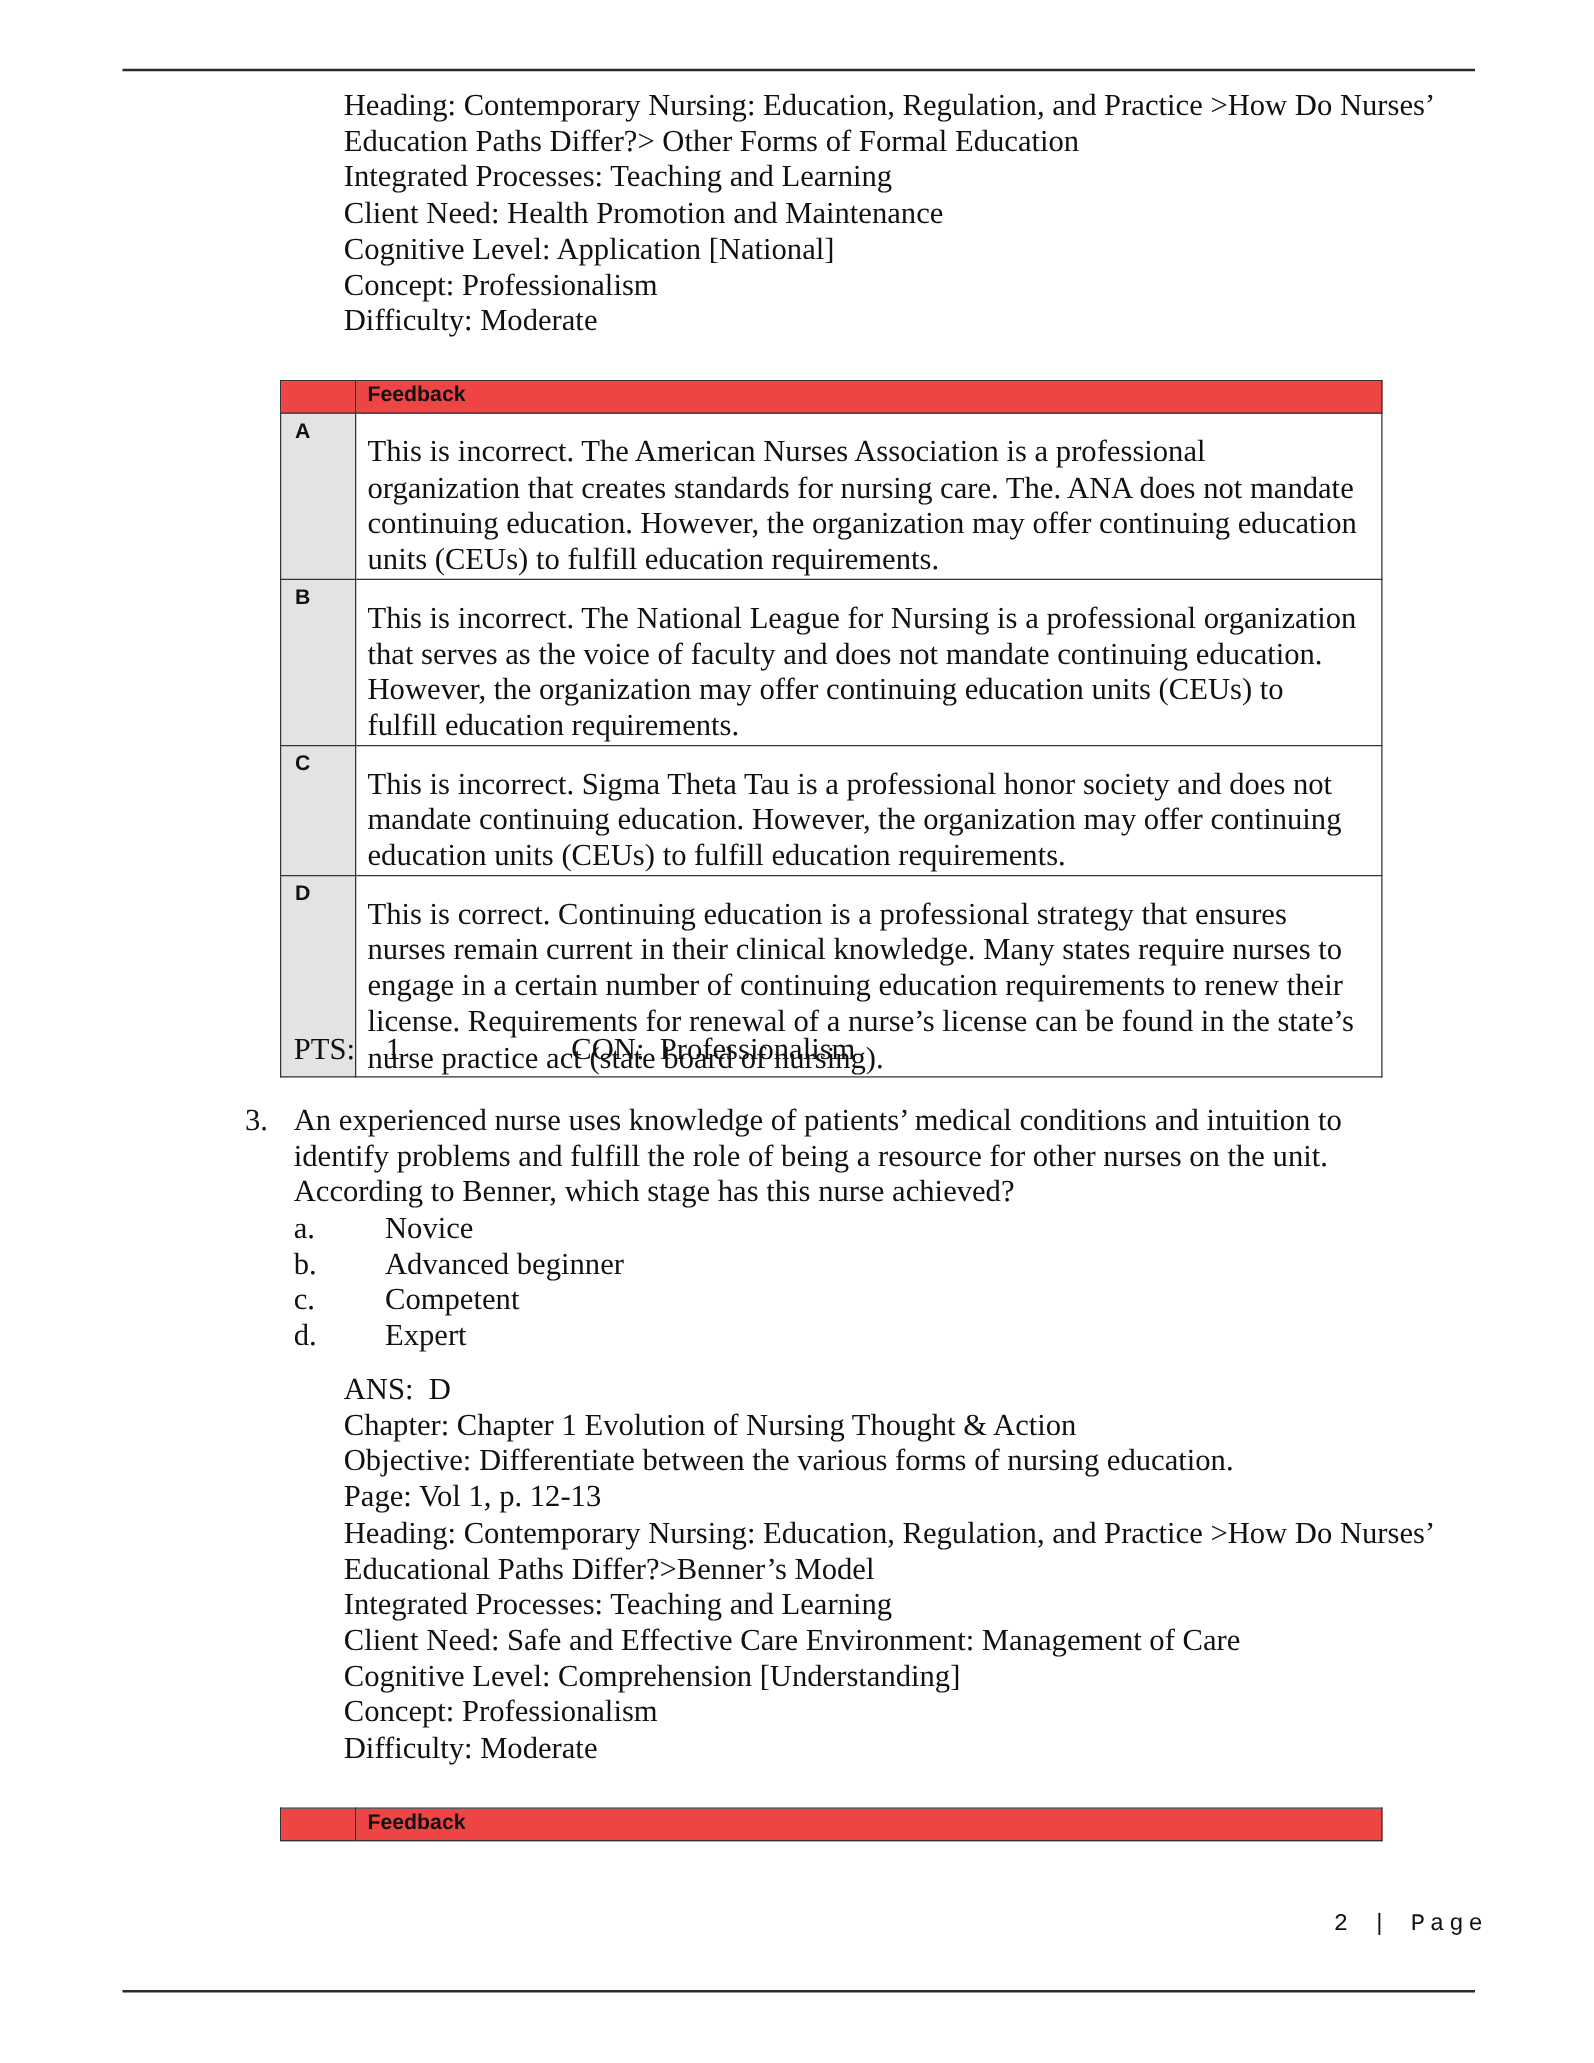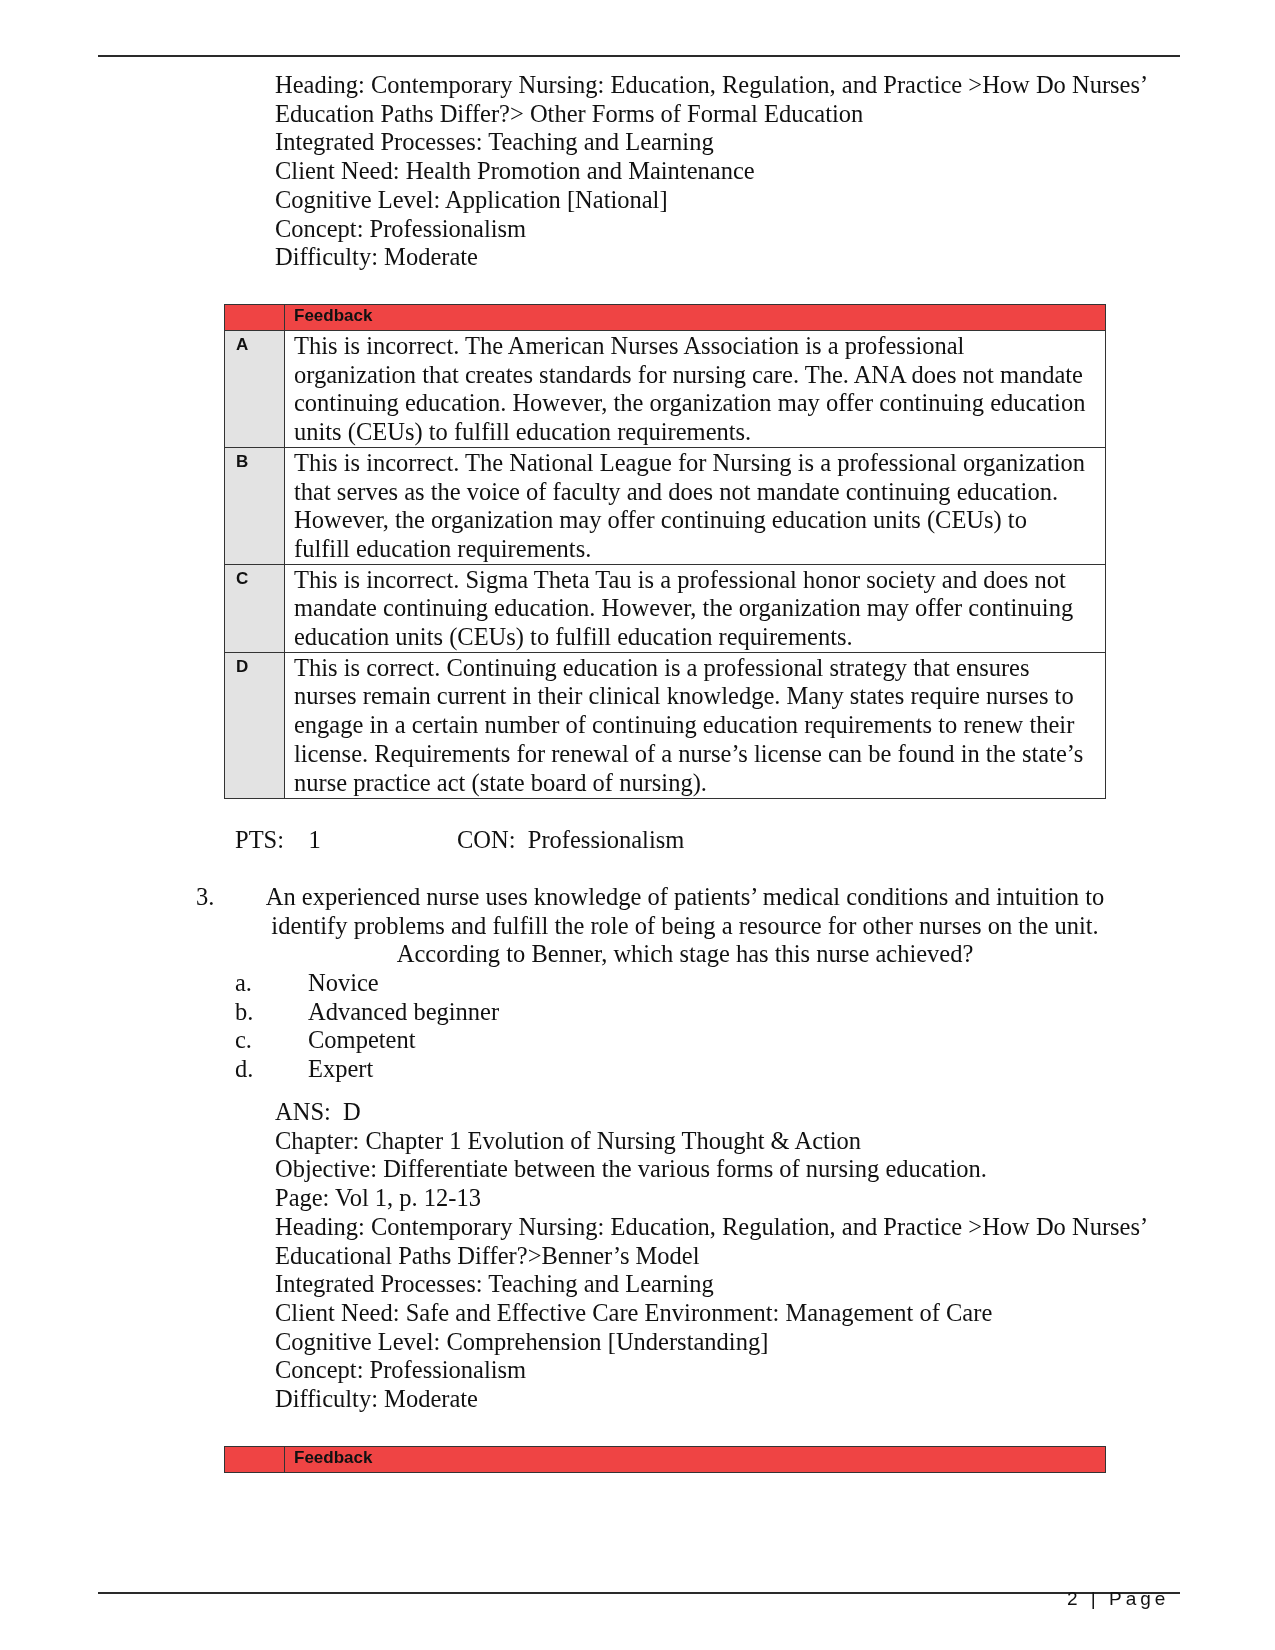--- a/index.html
+++ b/index.html
@@ -11,32 +11,32 @@
   .block { position: absolute; left: 235px; width: 900px; font-size: 24.5px; line-height: 28.7px; margin-left: 40px; }
   .block .line { white-space: nowrap; display: block; }
   table.fb { position: absolute; left: 224px; width: 882px; border-collapse: collapse;
              table-layout: fixed; }
   table.fb td { border: 1.5px solid #333; vertical-align: top; padding: 0; }
   table.fb td.lbl { width: 48px; background: #e3e3e3; font-family: "Liberation Sans", "DejaVu Sans", sans-serif;
                     font-weight: bold; font-size: 17px; padding: 4px 0 0 11px; }
   table.fb tr.head td { background: #ef4444; height: 21px; }
   table.fb tr.head td.txt { font-family: "Liberation Sans", "DejaVu Sans", sans-serif; font-weight: bold;
                             font-size: 17px; padding: 1px 8px 0 9px; line-height: 20px; }
-  table.fb td.txt { font-size: 24.5px; line-height: 28.7px; padding: 1px 8px 0 9px; }
+  table.fb td.txt { font-size: 24.5px; line-height: 28.7px; padding: 17px 8px 0 9px; }
   .pts { position: absolute; top: 826px; left: 235px; font-size: 24.5px; line-height: 28.7px; white-space: nowrap; text-align: right; }
   .pts .con { position: absolute; left: 222px; top: 0; white-space: nowrap; }
   .q { position: absolute; top: 883px; left: 196px; font-size: 24.5px; line-height: 28.7px; }
   .q .num { position: absolute; left: 0; top: 0; }
-  .q .stem { position: absolute; left: 39px; top: 0; width: 900px; text-align: center; }
+  .q .stem { position: absolute; left: 39px; top: 0; width: 900px; }
   .q .stem .line { display: block; white-space: nowrap; }
   .opts { position: absolute; top: 969px; left: 235px; font-size: 24.5px; line-height: 28.7px; }
   .opt { position: relative; height: 28.7px; white-space: nowrap; }
   .opt .ol { position: absolute; left: 0; }
   .opt .ot { position: absolute; left: 37px; margin-left: 36px; }
-  .footer { position: absolute; top: 1588px; left: 1067px; font-family: Liberation Sans, sans-serif;
+  .footer { position: absolute; top: 1528px; left: 1067px; font-family: Liberation Mono, monospace;
             font-size: 19px; letter-spacing: 4px; white-space: nowrap; }
 </style>
 </head>
 <body>
 
 <div class="rule top"></div>
 
 <div class="block" style="top:71px;">
   <span class="line">Heading: Contemporary Nursing: Education, Regulation, and Practice &gt;How Do Nurses’</span>
   <span class="line">Education Paths Differ?&gt; Other Forms of Formal Education</span>

